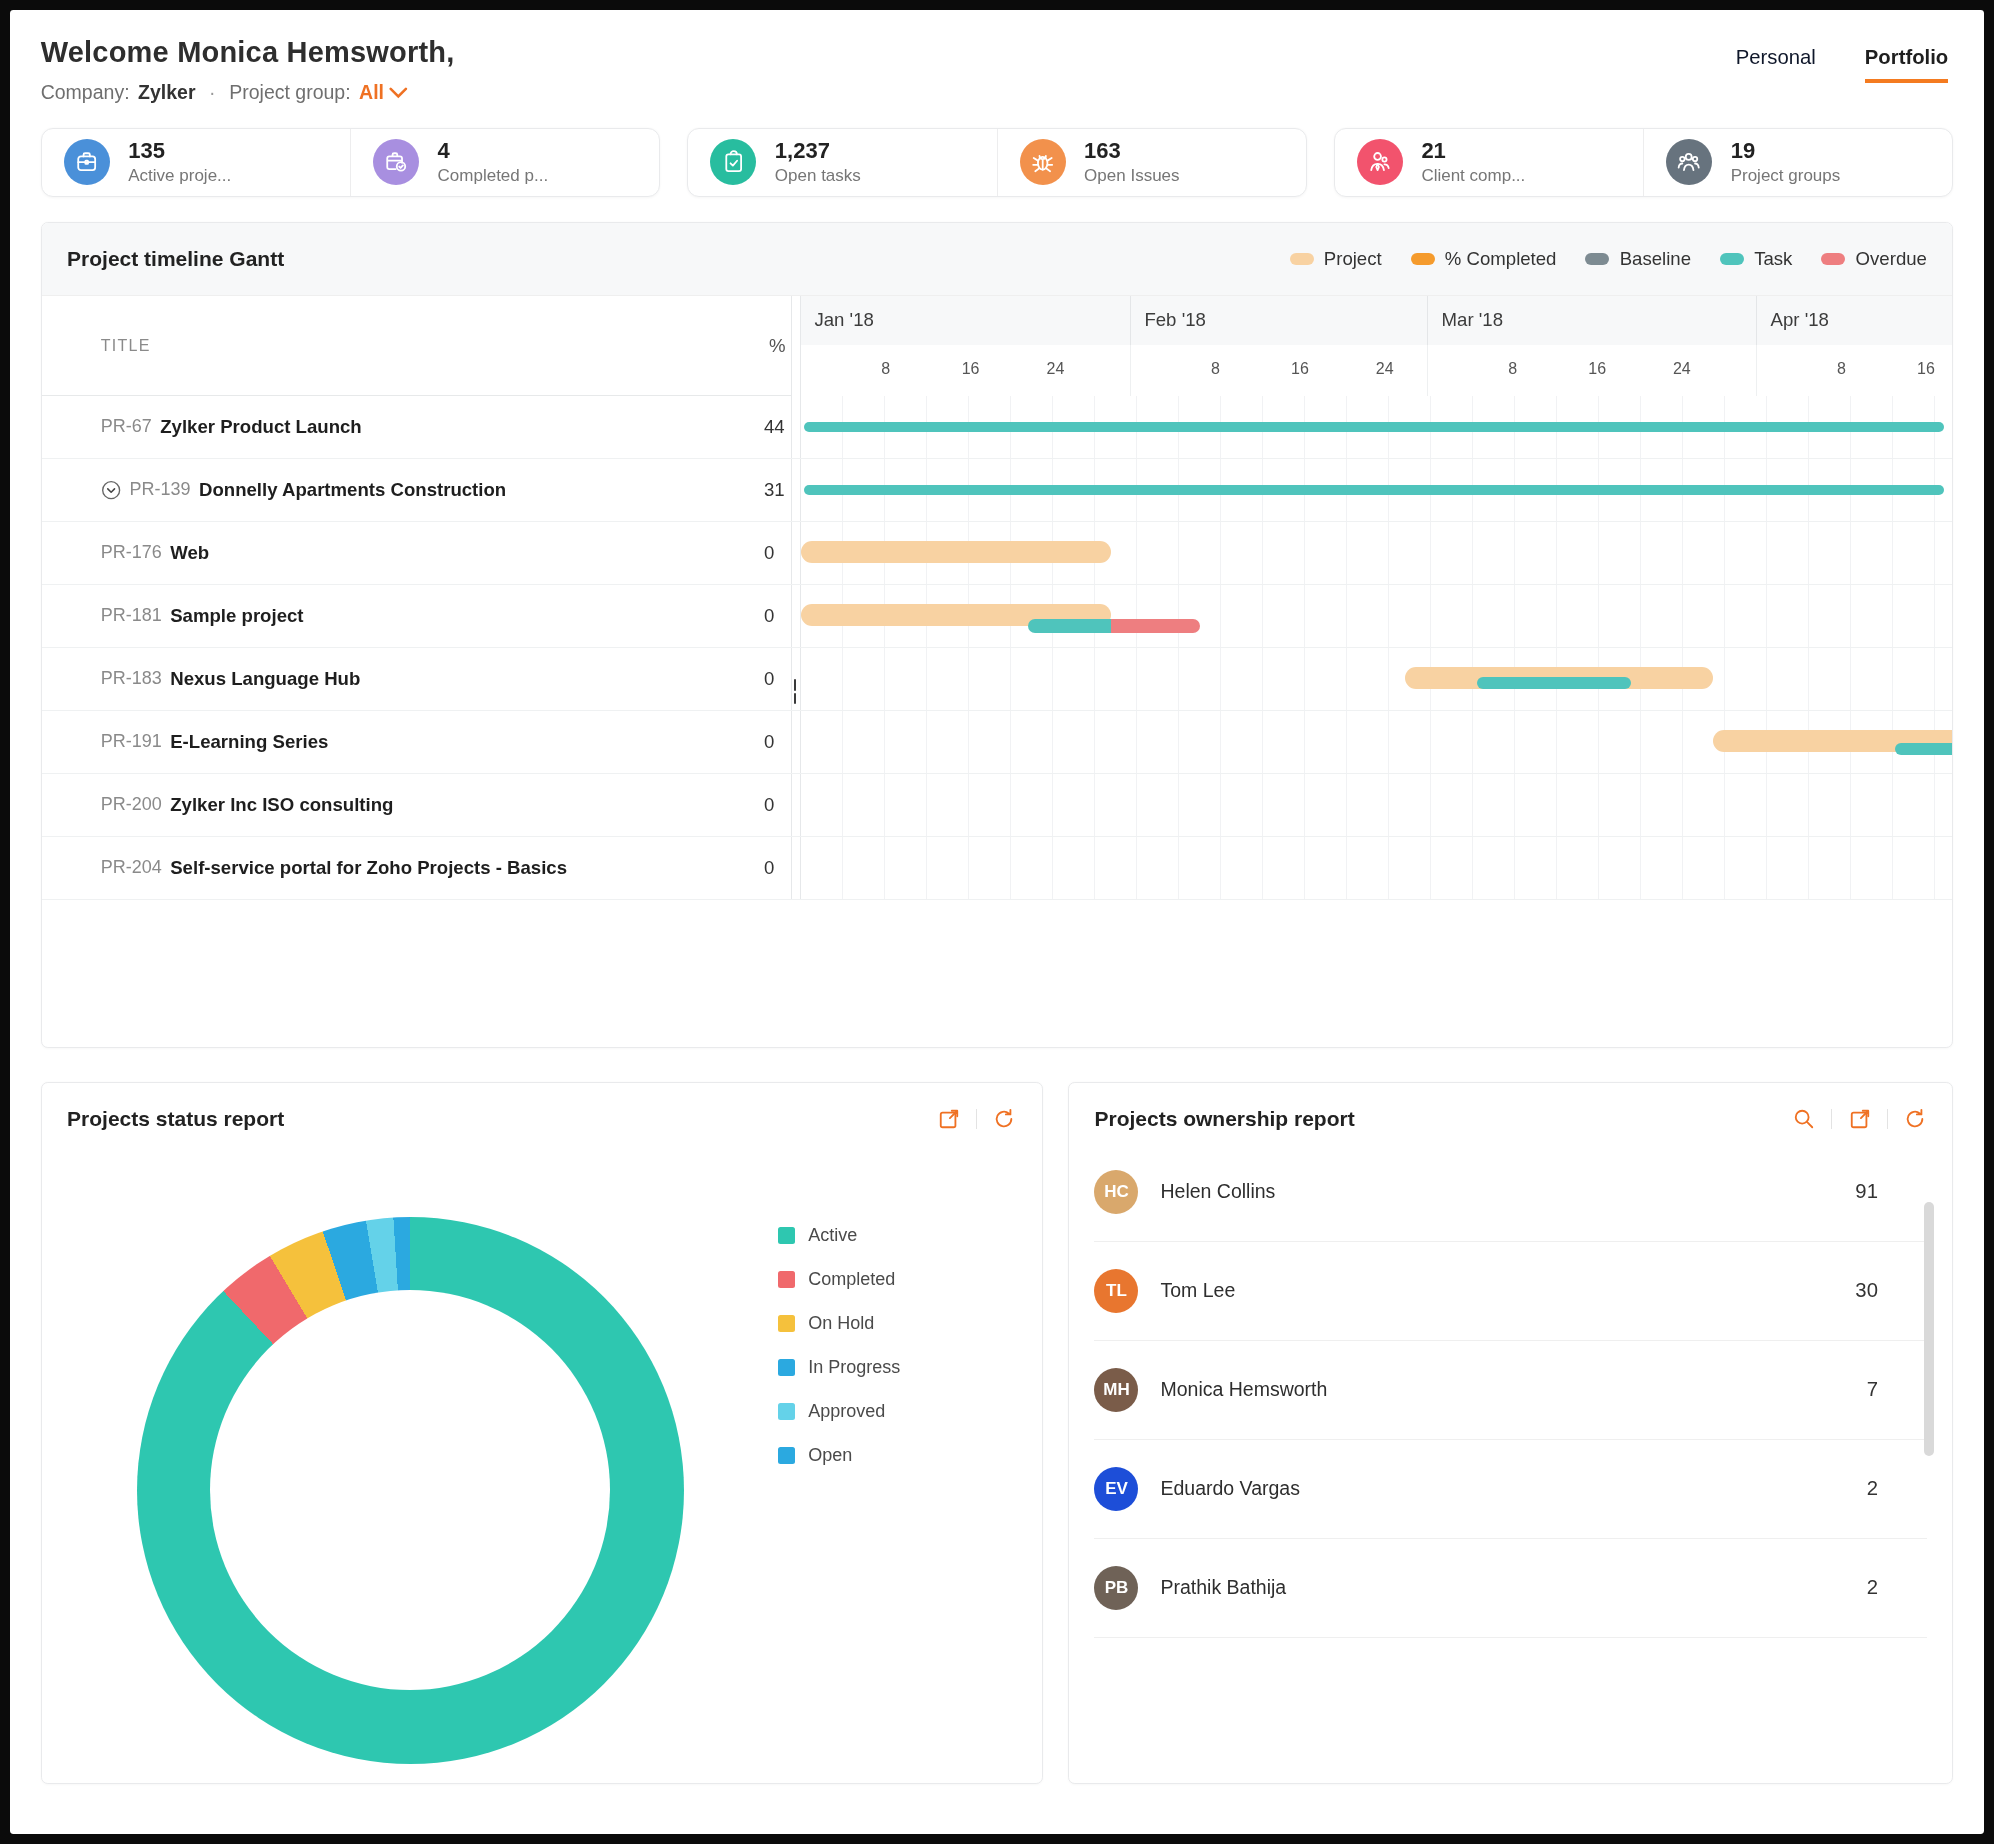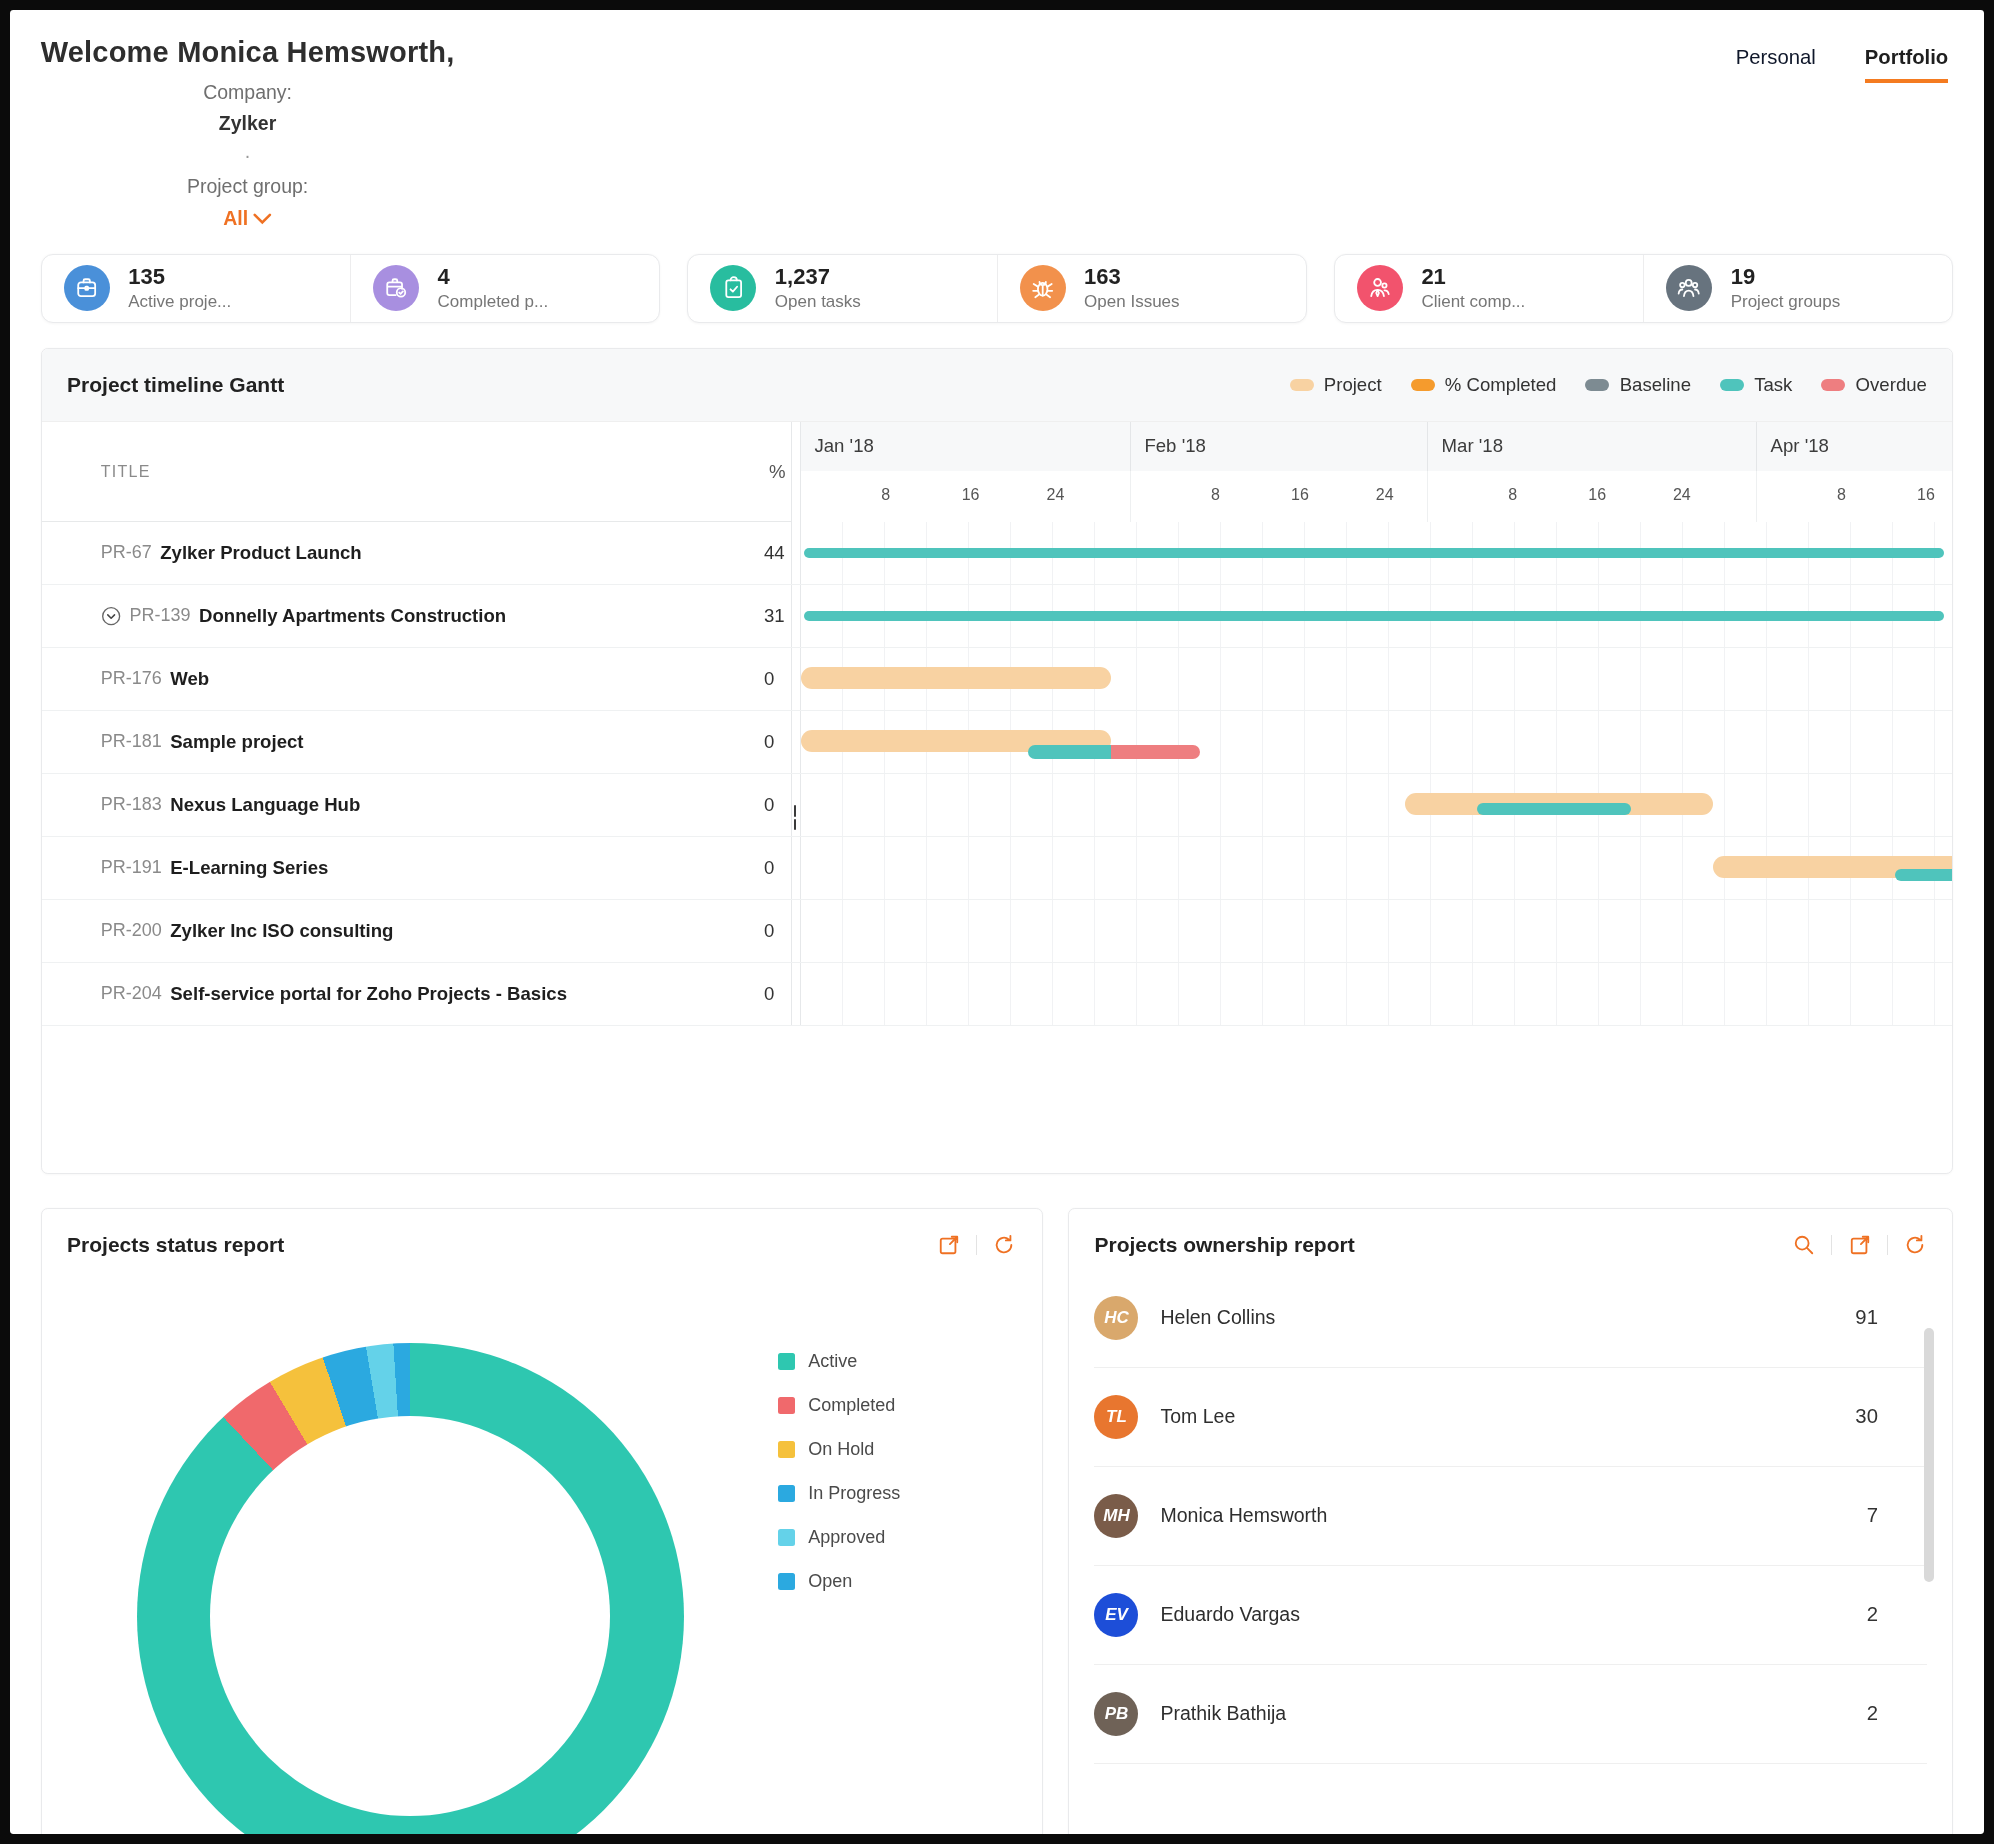--- a/index.html
+++ b/index.html
@@ -3,21 +3,21 @@
 <meta charset="utf-8">
 <style>
   * { margin:0; padding:0; box-sizing:border-box; }
   html,body { width:1994px; height:1844px; }
   body { background:#0b0b0b; position:relative; font-family:"Liberation Sans", sans-serif; color:#2b2b2b; }
   .app { position:absolute; inset:10.2px; background:#ffffff; border-radius:3.4px; padding:25.4px 30.5px 0 30.5px; overflow:hidden; }
 
   
   .top { display:flex; justify-content:space-between; align-items:flex-start; }
   .welcome { font-size:29px; font-weight:600; color:#2e2e2e; letter-spacing:0.2px; }
-  .subline { margin-top:12px; font-size:19.5px; color:#6f6f6f; display:flex; align-items:center; gap:8.5px;flex-direction:column; }
+  .subline { margin-top:12px; font-size:19.5px; color:#6f6f6f; display:flex; align-items:center; gap:8.5px; }
   .subline .dark { color:#333; font-weight:600; }
   .subline .dot { color:#999; padding:0 5.1px; }
   .accent { color:#ef7123; font-weight:700; }
   .chev { display:inline-block; margin-left:5.1px; }
   .tabs { display:flex; gap:49px; margin-top:10.2px; margin-right:5.1px; }
   .tab { font-size:20.3px; color:#0f172a; padding-bottom:10.2px; cursor:pointer; }
   .tab.active { font-weight:700; color:#1f1f1f; border-bottom:4.2px solid #f47b20; }
 
   
   .cards { display:flex; gap:27px; margin-top:24px; }
@@ -82,21 +82,21 @@
   .ic-btn svg { width:22px; height:22px; stroke:#ef7123; fill:none; stroke-width:2; stroke-linecap:round; stroke-linejoin:round; }
 
   .donut { position:absolute; left:95px; top:134px; width:547px; height:547px; border-radius:50%; }
   .donut-hole { position:absolute; left:50%; top:50%; width:400px; height:400px; margin:-200px 0 0 -200px; background:#fff; border-radius:50%; }
   .pie-legend { position:absolute; left:736px; top:142px; display:flex; flex-direction:column; gap:23px; }
   .pie-legend-item { display:flex; align-items:center; gap:13.6px; font-size:18px; color:#4a4a4a; }
   .pie-sq { width:17px; height:17px; border-radius:2.5px; flex:0 0 17px; }
 
   .owners { margin-top:12px; padding:0 25.4px; }
   .owner-row { height:99px; display:flex; align-items:center; border-bottom:0.8px solid #efefef; }
-  .avatar { width:44px; height:44px; border-radius:50%; flex:0 0 44px; display:flex; align-items:center; justify-content:center; color:#fff; font-size:17px; font-weight:700;font-style:italic; }
+  .avatar { width:44px; height:44px; border-radius:50%; flex:0 0 44px; display:flex; align-items:center; justify-content:center; color:#fff; font-size:17px; font-weight:700; }
   .owner-name { font-size:19.5px; color:#2e2e2e; margin-left:22px; }
   .owner-val { margin-left:auto; font-size:20.3px; color:#333; padding-right:49px; }
   .v-scroll { position:absolute; right:18.6px; top:119px; width:10.2px; height:502px; }
   .v-thumb { position:absolute; top:0; left:0; width:10.2px; height:254px; background:#d9d9d9; border-radius:5.1px; }
 </style>
 </head>
 <body>
 
 <div class="app">
 

